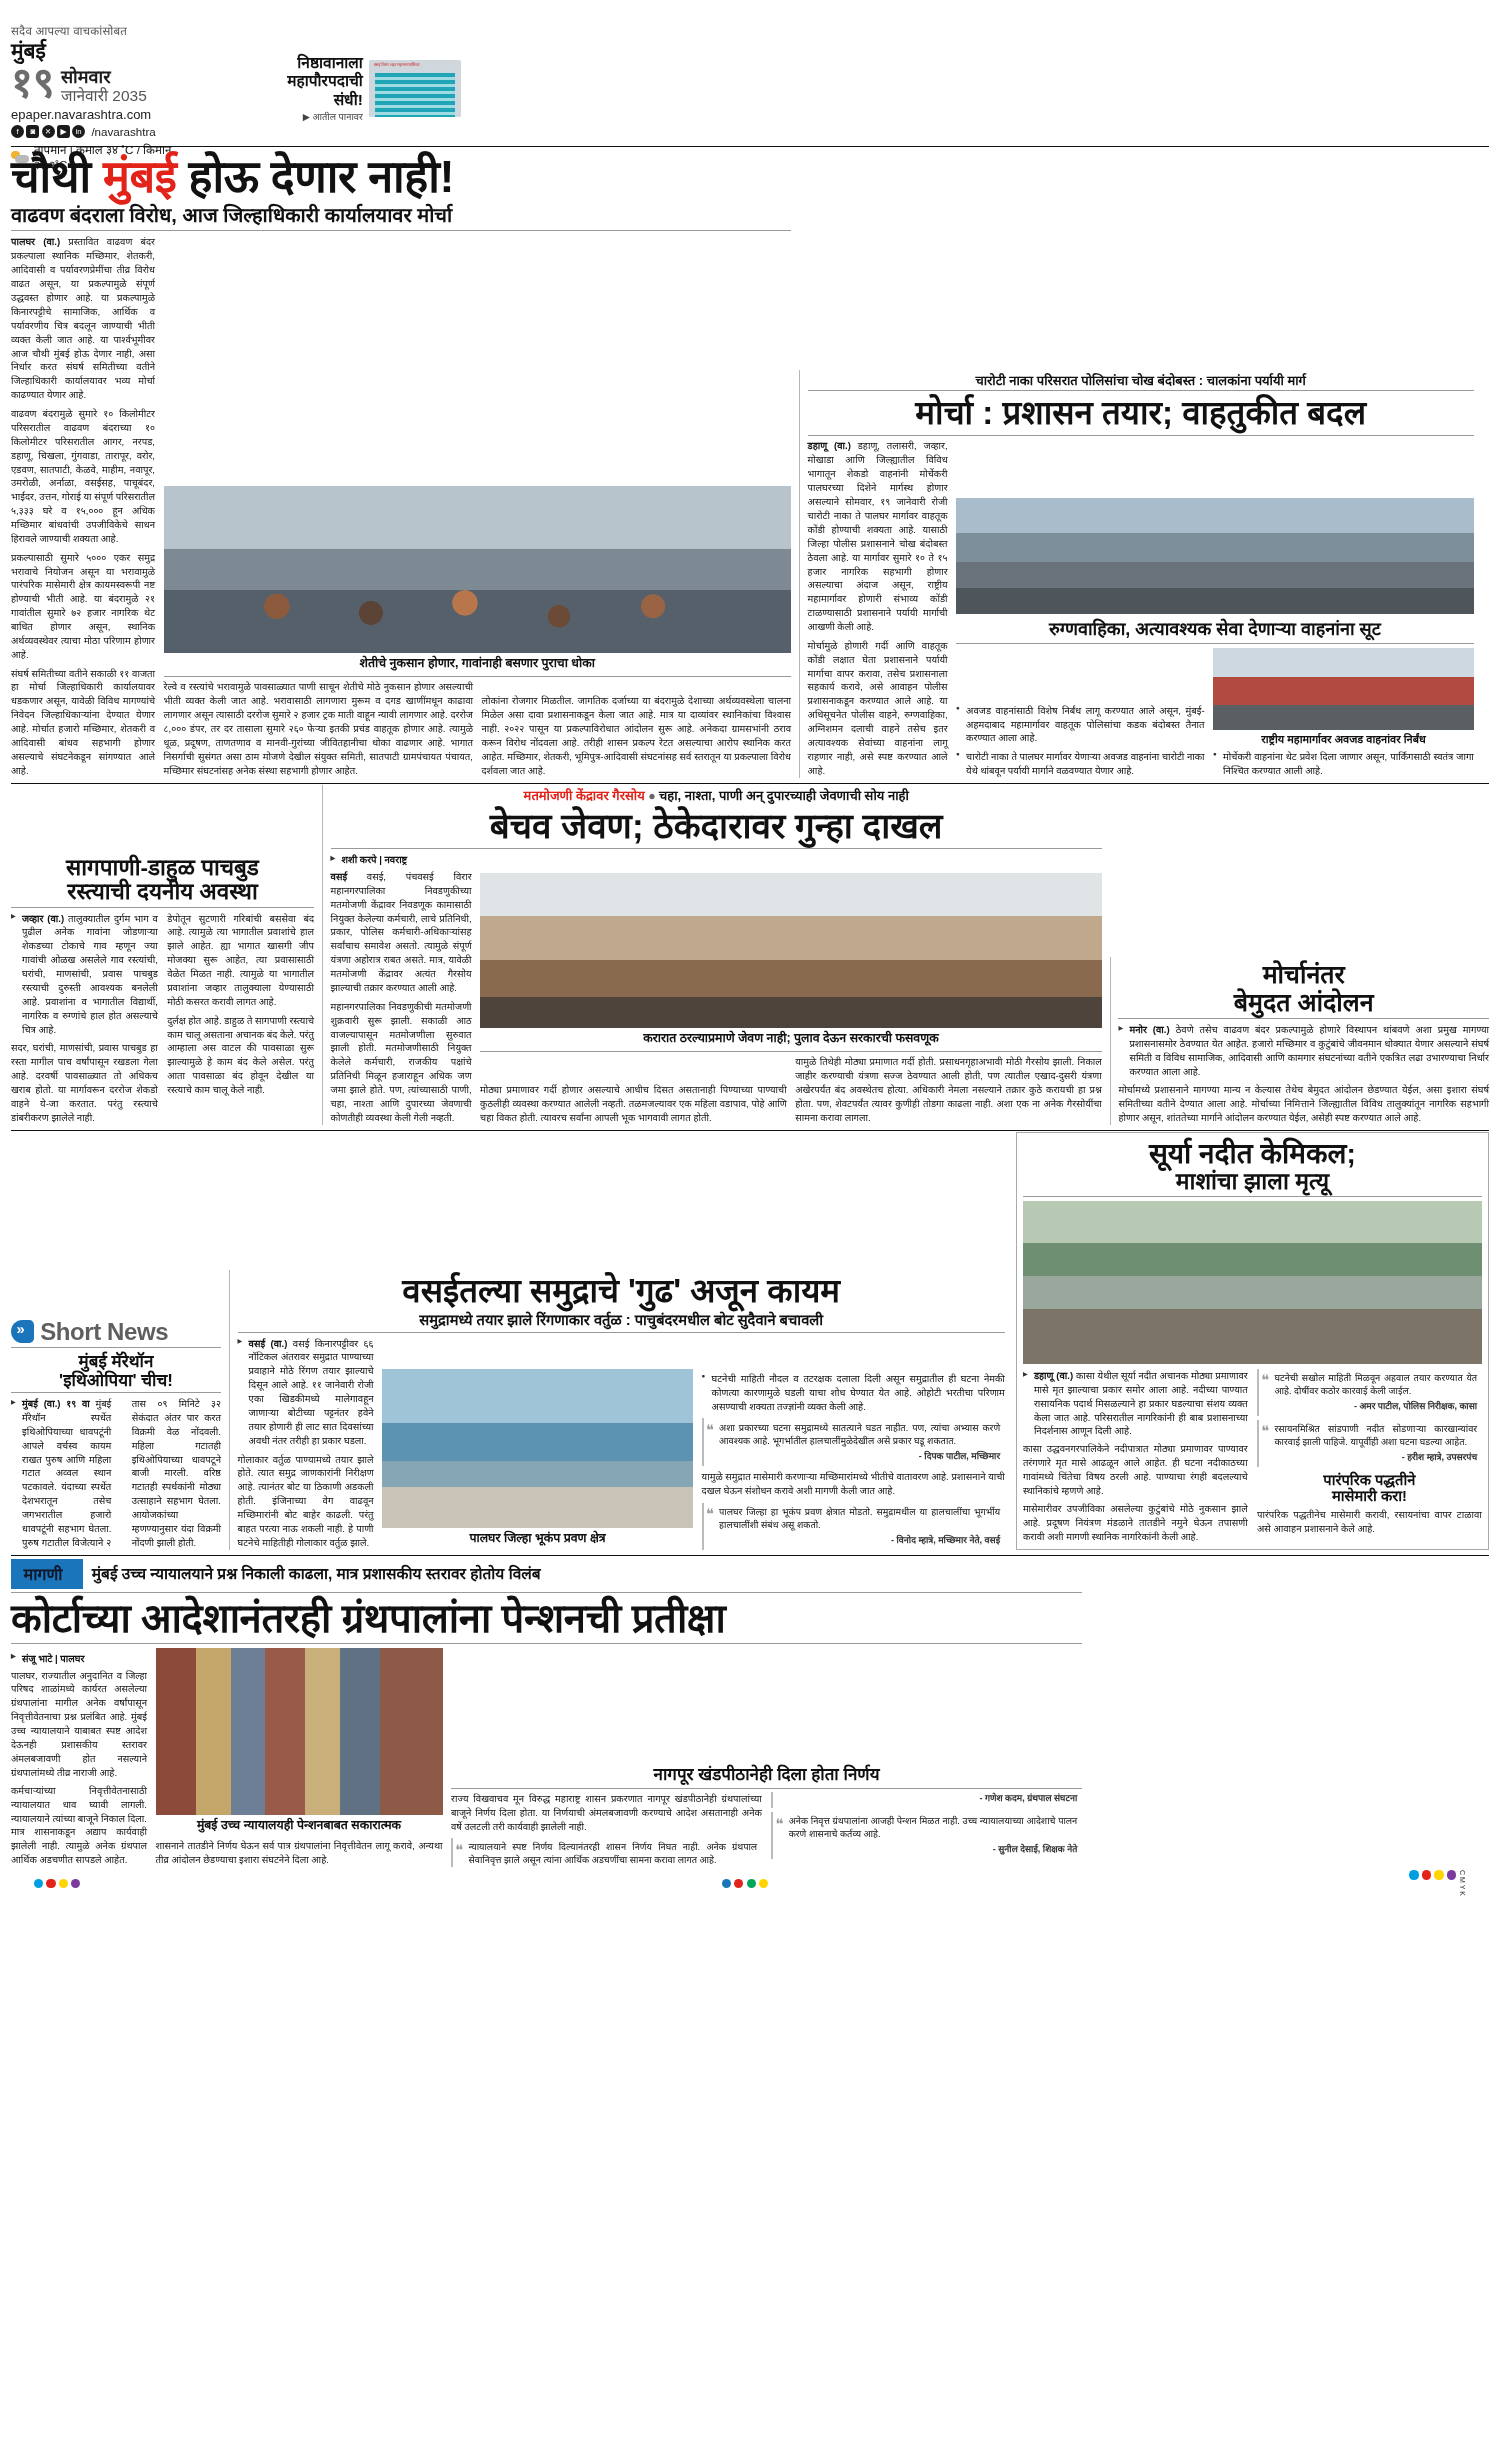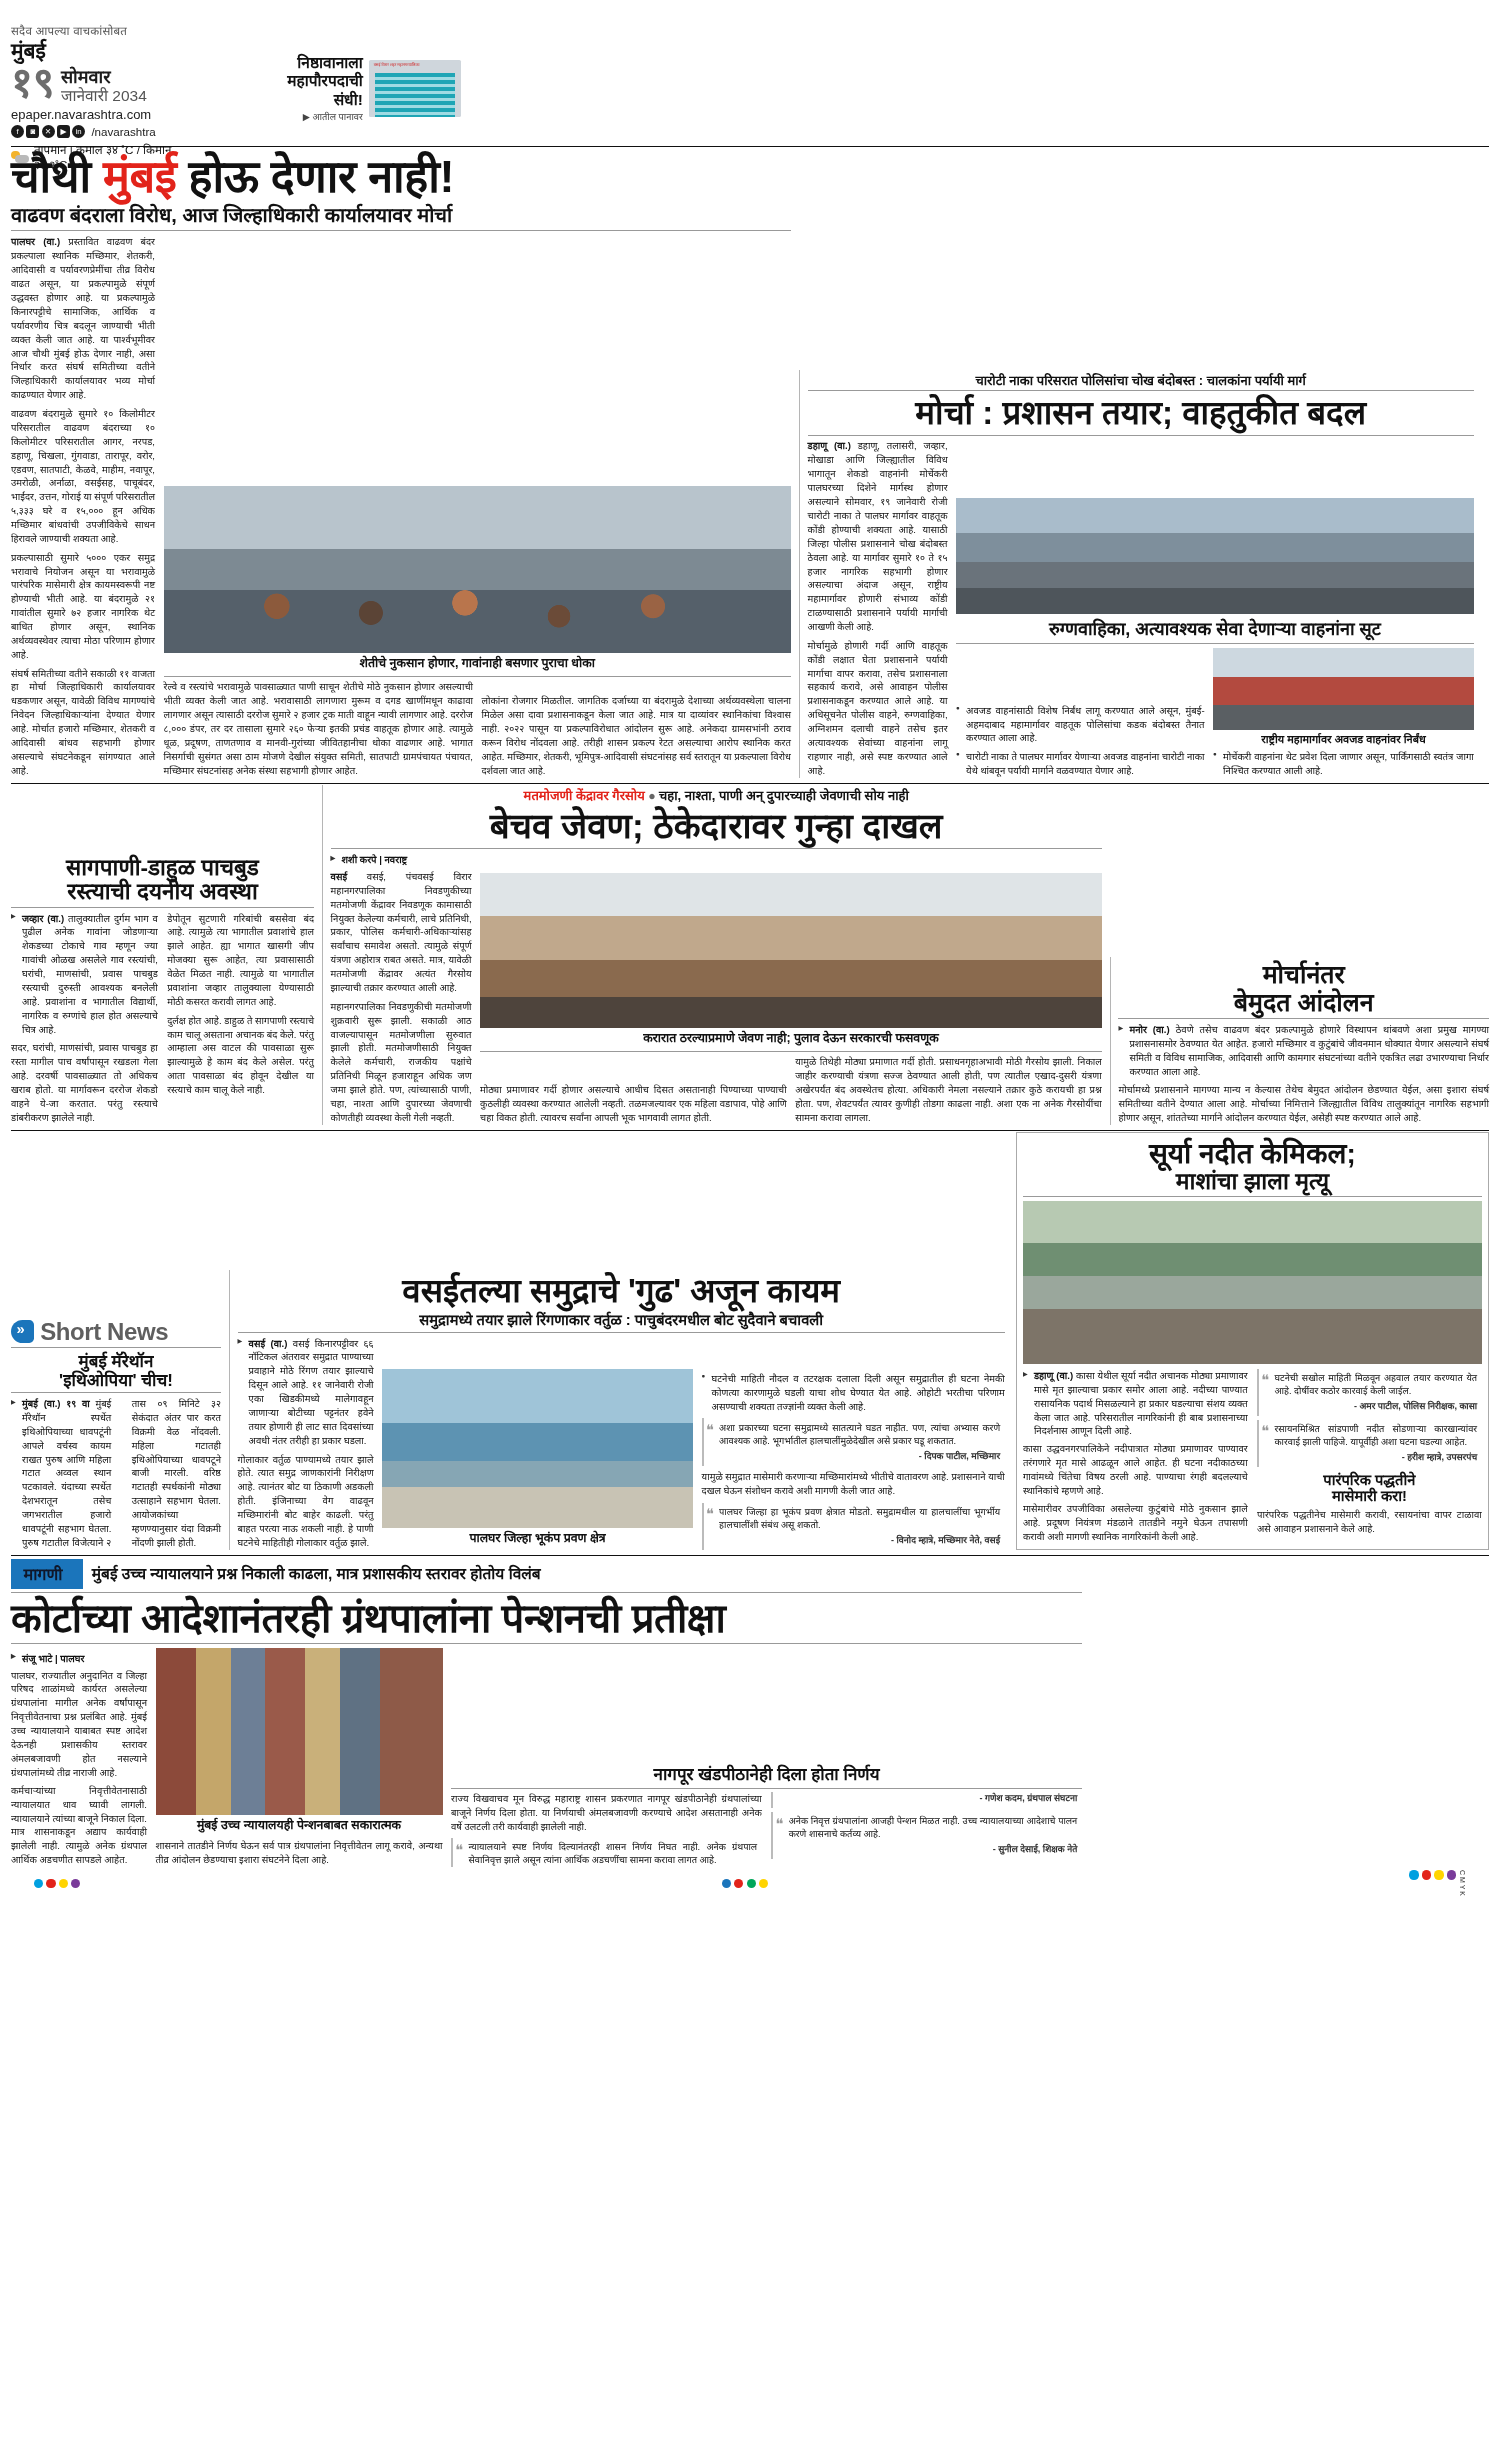--- a/index.html
+++ b/index.html
@@ -130,21 +130,21 @@
 <div class="page">
 
   <div class="masthead">
     <div class="mh-left">
       <div class="tagline">सदैव आपल्या वाचकांसोबत</div>
       <div class="city">मुंबई</div>
       <div class="dateline">
         <div class="big-date">१९</div>
         <div class="dl-right">
           <div class="dl-day">सोमवार</div>
-          <div class="dl-my">जानेवारी 2034</div>
+          <div class="dl-my">जानेवारी 2035</div>
         </div>
       </div>
       <div class="epaper">epaper.navarashtra.com</div>
       <div class="social">
         <span class="sicon">f</span>
         <span class="sicon sq">◙</span>
         <span class="sicon">✕</span>
         <span class="sicon sq">▶</span>
         <span class="sicon">in</span>
         <span class="shandle">/navarashtra</span>

